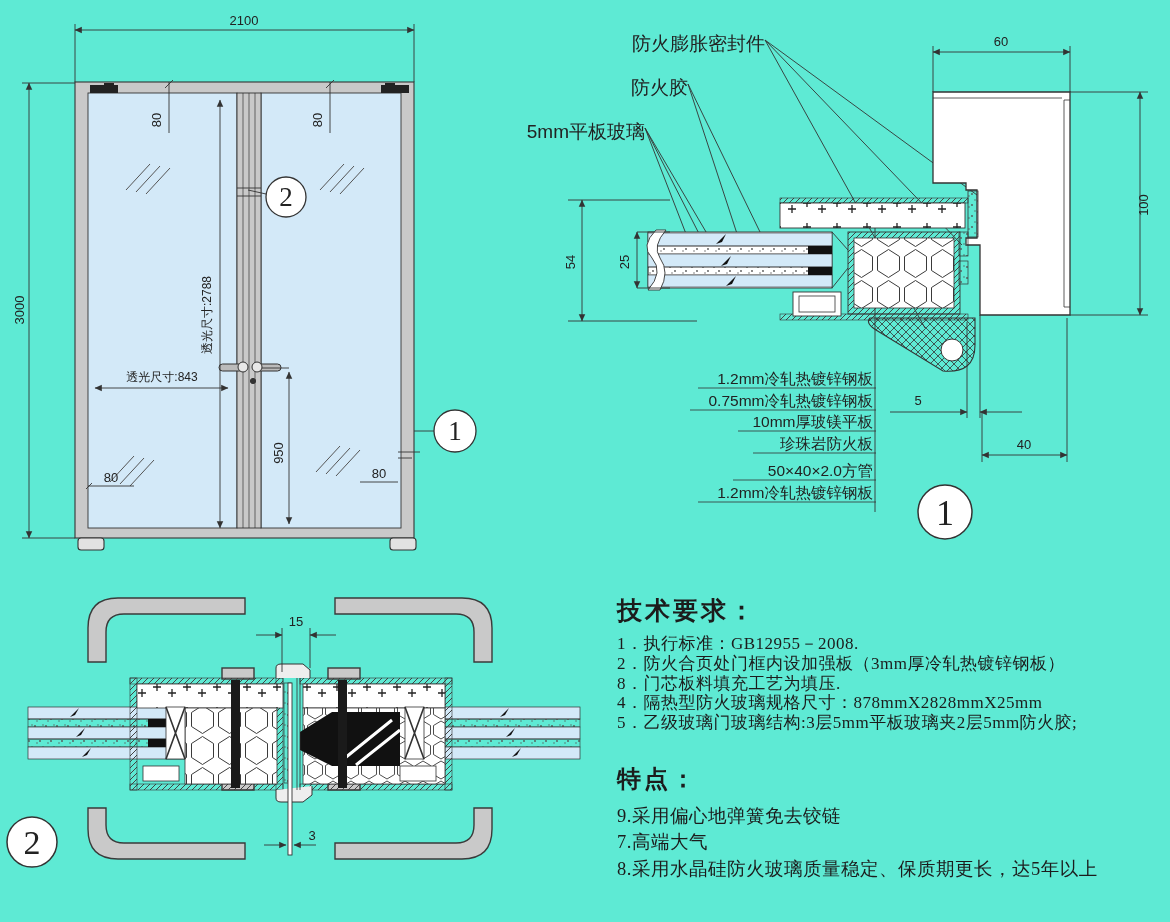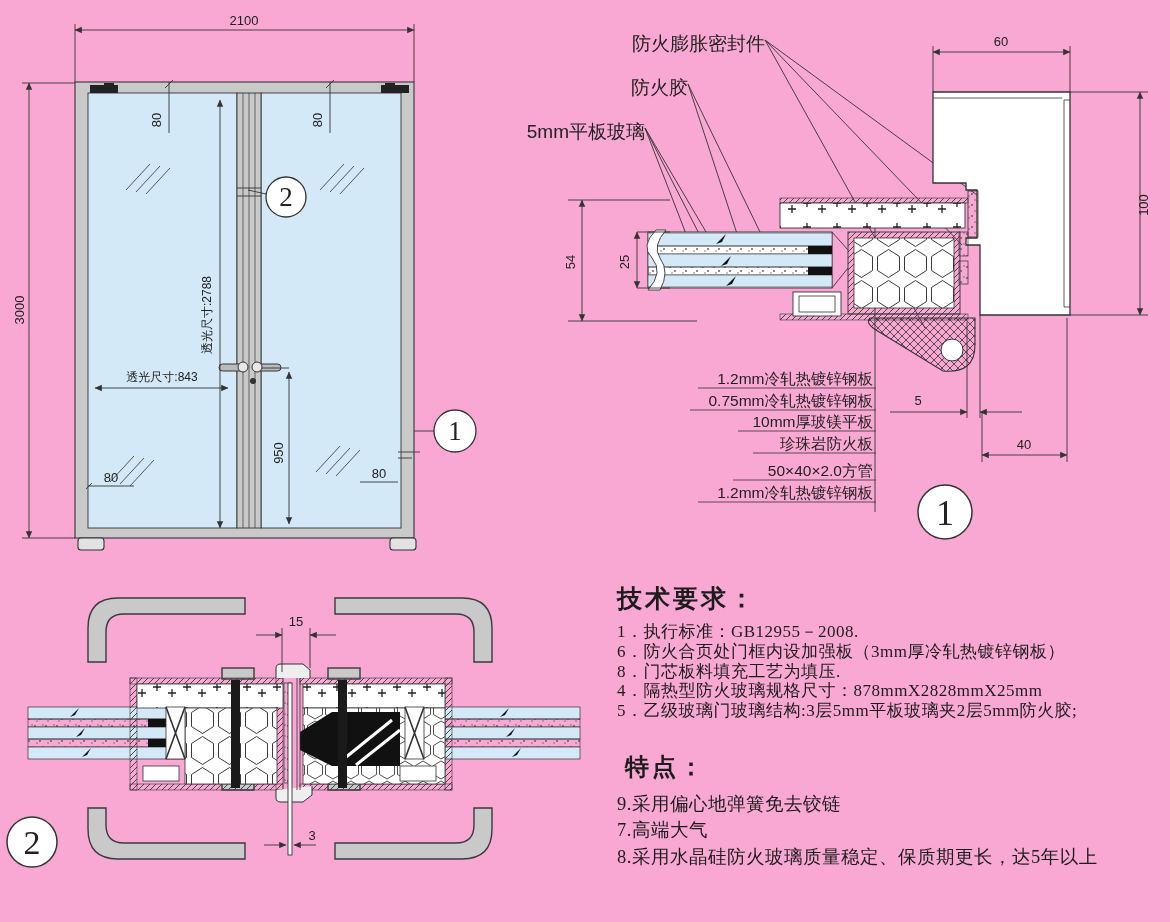--- a/index.html
+++ b/index.html
@@ -1,30 +1,30 @@
 <!DOCTYPE html>
 <html><head>
 <meta charset="utf-8">
 <style>
   html,body{margin:0;padding:0;background:#fff;}
-  #canvas{position:relative;width:1170px;height:922px;background:#f9a8d4;overflow:hidden;
+  #canvas{position:relative;width:1170px;height:922px;background:#5eead4;overflow:hidden;
           font-family:"Liberation Sans",sans-serif;}
   svg{position:absolute;overflow:visible;}
   svg text{fill:#222;font-family:"Liberation Sans",sans-serif;}
   .dimtxt{font-size:13px;}
   .dimtxt-s{font-size:12px;}
   .marktxt{font-size:27px;font-family:"Liberation Serif",serif;}
   .mattxt{font-size:15.5px;}
   .callout{font-size:19px;}
   .notes{position:absolute;left:617px;top:582px;width:553px;color:#1c1c1c;
          font-family:"Liberation Serif",serif;}
-  .notes-title{font-size:25px;font-weight:600;letter-spacing:3px;margin:0 0 7px 0;}
+  .notes-title{font-size:25px;font-weight:600;letter-spacing:3px;margin:12px 0 7px 0;}
   .notes-item{font-size:17px;line-height:19.8px;letter-spacing:0.5px;white-space:nowrap;font-family:Liberation Serif, serif;}
   .notes-item.cont{padding-left:27px;}
-  .feat-title{font-size:24px;font-weight:600;letter-spacing:3px;margin:30px 0 8px 8px;}
+  .feat-title{font-size:24px;font-weight:600;letter-spacing:3px;margin:30px 0 8px 0;}
   .feat-item{font-size:18.5px;line-height:26.5px;letter-spacing:0.5px;white-space:nowrap;}
 </style>
 </head>
 <body>
 
 <div id="canvas">
 
 <svg width="0" height="0">
   <defs>
     <pattern id="pHatch" width="6" height="6" patternUnits="userSpaceOnUse">
@@ -318,21 +318,21 @@
 
   <g>
     <circle cx="32" cy="262" r="25" fill="#fff" stroke="#333" stroke-width="1.5"></circle>
     <text x="32" y="274" text-anchor="middle" style="font-size:34px;font-family:'Liberation Serif',serif;">2</text>
   </g>
 </svg>
 
 <div class="notes">
   <div class="notes-title">技术要求：</div>
   <div class="notes-item">1．执行标准：GB12955－2008.</div>
-  <div class="notes-item">6．防火合页处门框内设加强板（3mm厚冷轧热镀锌钢板）</div>
+  <div class="notes-item">2．防火合页处门框内设加强板（3mm厚冷轧热镀锌钢板）</div>
   <div class="notes-item">8．门芯板料填充工艺为填压.</div>
   <div class="notes-item">4．隔热型防火玻璃规格尺寸：878mmX2828mmX25mm</div>
   <div class="notes-item">5．乙级玻璃门玻璃结构:3层5mm平板玻璃夹2层5mm防火胶;</div>
   <div class="feat-title">特点：</div>
   <div class="feat-item">9.采用偏心地弹簧免去铰链</div>
   <div class="feat-item">7.高端大气</div>
   <div class="feat-item">8.采用水晶硅防火玻璃质量稳定、保质期更长，达5年以上</div>
 </div>
 
 </div>

